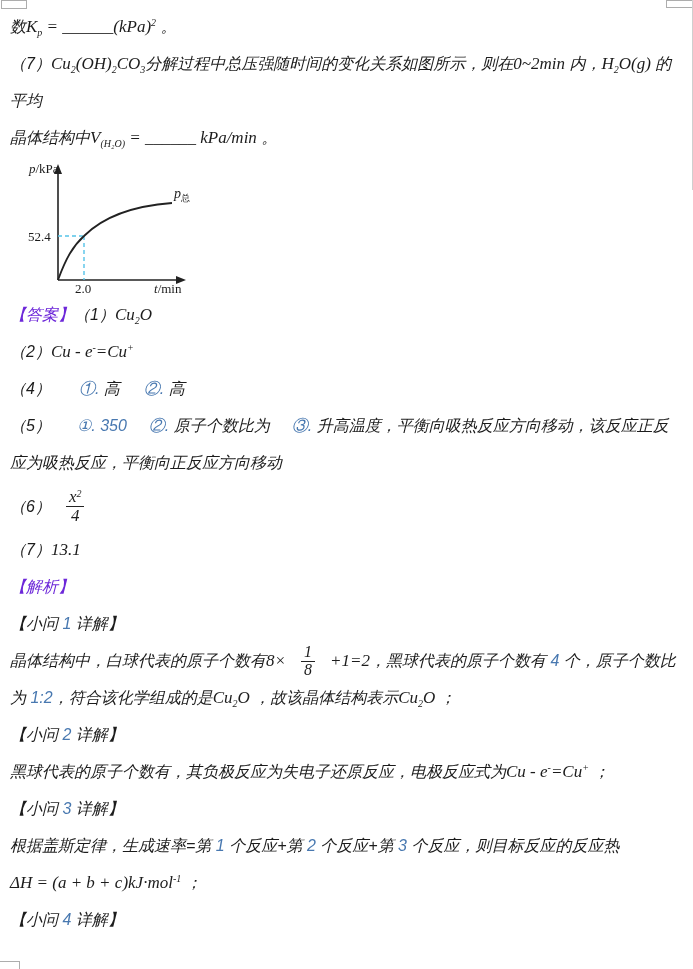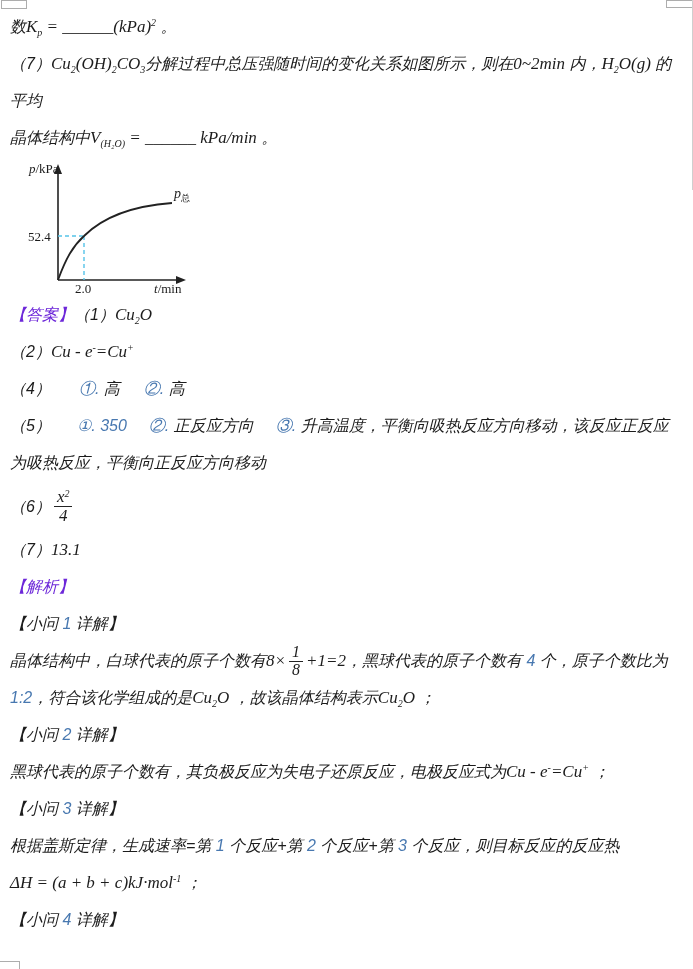--- a/index.html
+++ b/index.html
@@ -11,21 +11,21 @@
   .doc{padding:8px 10px 0 10px;}
   .tline{line-height:37px;min-height:37px;font-size:16px;font-style:italic;}
   .sg-cn{font-family:"Liberation Sans",sans-serif;}
   .sg-f,.sg-blank{font-family:"Liberation Serif",serif;font-size:17px;}
   .sg-hl{color:#6d28d9;font-family:"Liberation Sans",sans-serif;}
   .sg-num{color:#4878b0;}
   sub.sg-sub{font-family:"Liberation Serif",serif;font-size:10px;vertical-align:-4px;line-height:0;}
   sup.sg-sup{font-family:"Liberation Serif",serif;font-size:10px;vertical-align:6px;line-height:0;}
   .sg-gap{display:inline-block;height:1px;}
   .frac{display:inline-block;vertical-align:middle;text-align:center;
-        font-family:"Liberation Serif",serif;font-size:16px;line-height:1.05;margin:0 3px;}
+        font-family:"Liberation Serif",serif;font-size:16px;line-height:1.05;margin:0 15px;}
   .frac .fn{display:block;border-bottom:1px solid #222;padding:0 3px;}
   .frac .fd{display:block;}
   .frac sup{font-size:10px;vertical-align:5px;line-height:0;}
   .frac-line{min-height:50px;display:flex;align-items:center;}
   .frac-line .frac{font-size:17px;}
   .chart-wrap{margin:4px 0 2px 16px;width:210px;height:134px;}
   .artifact{position:absolute;border:1px solid #adadad;background:transparent;}
   .art-right-line{position:absolute;top:0;right:0;width:1px;height:190px;background:#cfcfcf;}
   svg text{font-family:"Liberation Serif",serif;fill:#1c1c1c;}
 </style>
@@ -60,21 +60,21 @@
       <text x="2" y="81" font-size="13">52.4</text>
       <text x="49" y="133" font-size="13">2.0</text>
       <text x="128" y="133" font-size="13"><tspan font-style="italic">t</tspan><tspan>/min</tspan></text>
       <text x="148" y="38" font-size="14"><tspan font-style="italic">p</tspan><tspan font-size="9" dy="3">总</tspan></text>
     </svg>
   </div>
 
   <div class="tline"><span class="sg-hl">【答案】</span><span class="sg-cn">（1）</span><span class="sg-f">Cu</span><sub class="sg-sub">2</sub><span class="sg-f">O</span></div>
   <div class="tline"><span class="sg-cn">（2）</span><span class="sg-f">Cu - e</span><sup class="sg-sup">-</sup><span class="sg-f">=Cu</span><sup class="sg-sup">+</sup></div>
   <div class="tline"><span class="sg-cn">（4）</span><span class="sg-gap" style="width: 28px;"></span><span class="sg-num">①. </span><span class="sg-cn">高</span><span class="sg-gap" style="width: 24px;"></span><span class="sg-num">②. </span><span class="sg-cn">高</span></div>
-  <div class="tline"><span class="sg-cn">（5）</span><span class="sg-gap" style="width: 26px;"></span><span class="sg-num">①. 350</span><span class="sg-gap" style="width: 22px;"></span><span class="sg-num">②. </span><span class="sg-cn">正反应方向</span><span class="sg-gap" style="width: 22px;"></span><span class="sg-num">③. </span><span class="sg-cn">升高温度，平衡向吸热反应方向移动，该反应正反应为吸热反应，平衡向正反应方向移动</span></div>
+  <div class="tline"><span class="sg-cn">（5）</span><span class="sg-gap" style="width: 26px;"></span><span class="sg-num">①. 350</span><span class="sg-gap" style="width: 22px;"></span><span class="sg-num">②. </span><span class="sg-cn">原子个数比为</span><span class="sg-gap" style="width: 22px;"></span><span class="sg-num">③. </span><span class="sg-cn">升高温度，平衡向吸热反应方向移动，该反应正反应为吸热反应，平衡向正反应方向移动</span></div>
   <div class="tline frac-line">
       <span class="sg-cn">（6）</span>
       <span class="frac">
         <span class="fn">x<sup>2</sup></span>
         <span class="fd">4</span>
       </span>
     </div>
   <div class="tline"><span class="sg-cn">（7）</span><span class="sg-f">13.1</span></div>
   <div class="tline"><span class="sg-hl">【解析】</span></div>
   <div class="tline"><span class="sg-cn">【小问</span><span class="sg-num"> 1 </span><span class="sg-cn">详解】</span></div>

